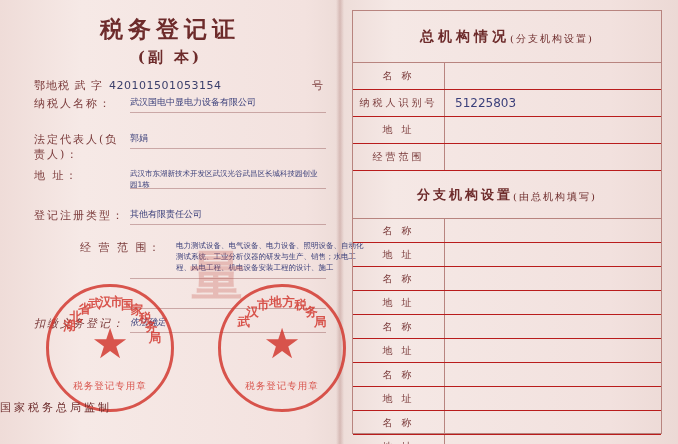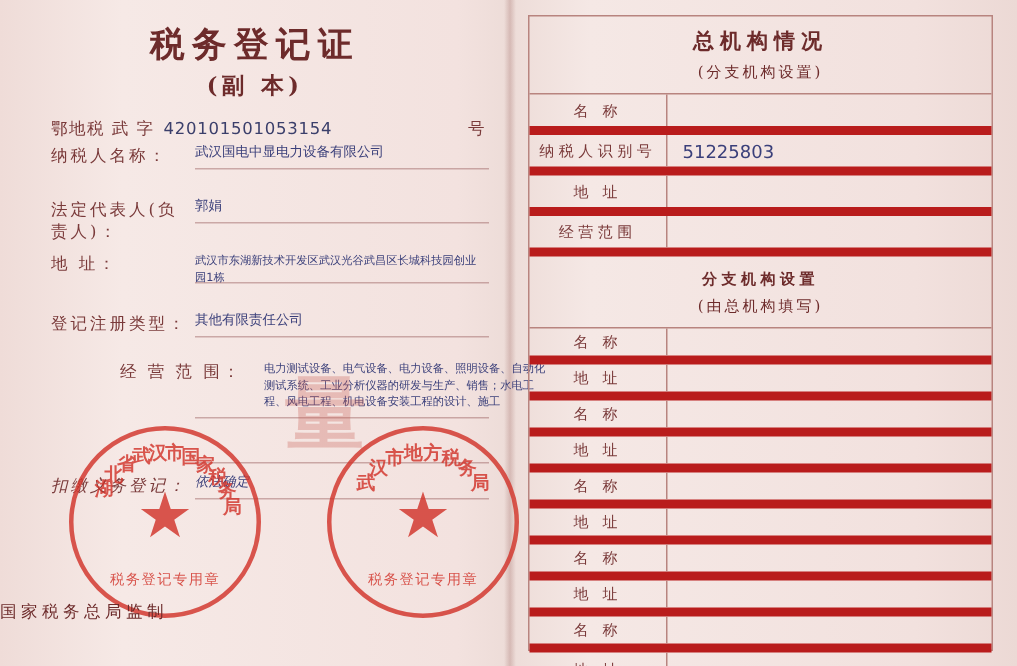--- a/index.html
+++ b/index.html
@@ -112,43 +112,43 @@
     font-family:"DejaVu Serif","Liberation Serif",serif;
   }
 
   
   .rtable{
     position:absolute;left:12px;top:10px;width:310px;height:424px;
     border:1px solid #b8847f;
     box-sizing:border-box;
   }
   .rrow{
-    display:flex;border-bottom:6px solid #b91c1c;box-sizing:border-box;
+    display:flex;border-bottom:1px solid #b91c1c;box-sizing:border-box;
   }
   .rrow:last-child{border-bottom:none;}
   .rcell-label{
     width:92px;border-right:1px solid #b8847f;box-sizing:border-box;
     display:flex;align-items:center;justify-content:center;
     font-size:10px;color:#7a3a3a;letter-spacing:3px;
     font-family:"DejaVu Serif","Liberation Serif",serif;
   }
   .rcell-val{
     flex:1;box-sizing:border-box;
     display:flex;align-items:center;padding-left:10px;
     font-size:12px;color:#3a3f7a;
     font-family:"DejaVu Sans","Liberation Sans",sans-serif;
   }
   .rhead{
-    display:flex;align-items:center;justify-content:center;flex-direction:column;
+    display:flex;align-items:center;justify-content:center;flex-direction:row;
     border-bottom:1px solid #b8847f;box-sizing:border-box;
     color:#6d2b2b;font-family:"DejaVu Serif","Liberation Serif",serif;
   }
   .rhead .h1{font-size:14px;font-weight:bold;letter-spacing:4px;}
   .rhead .h2{font-size:10px;letter-spacing:2px;margin-top:4px;}
-  .rhead-mid .h1{font-size:10px;font-weight:bold;letter-spacing:3px;}
+  .rhead-mid .h1{font-size:13px;font-weight:bold;letter-spacing:3px;}
 </style>
 </head>
 <body>
 
 <div class="paper"></div>
 <div class="spine"></div>
 
 <div class="page left">
 
   <div class="doc-title">税务登记证</div>

